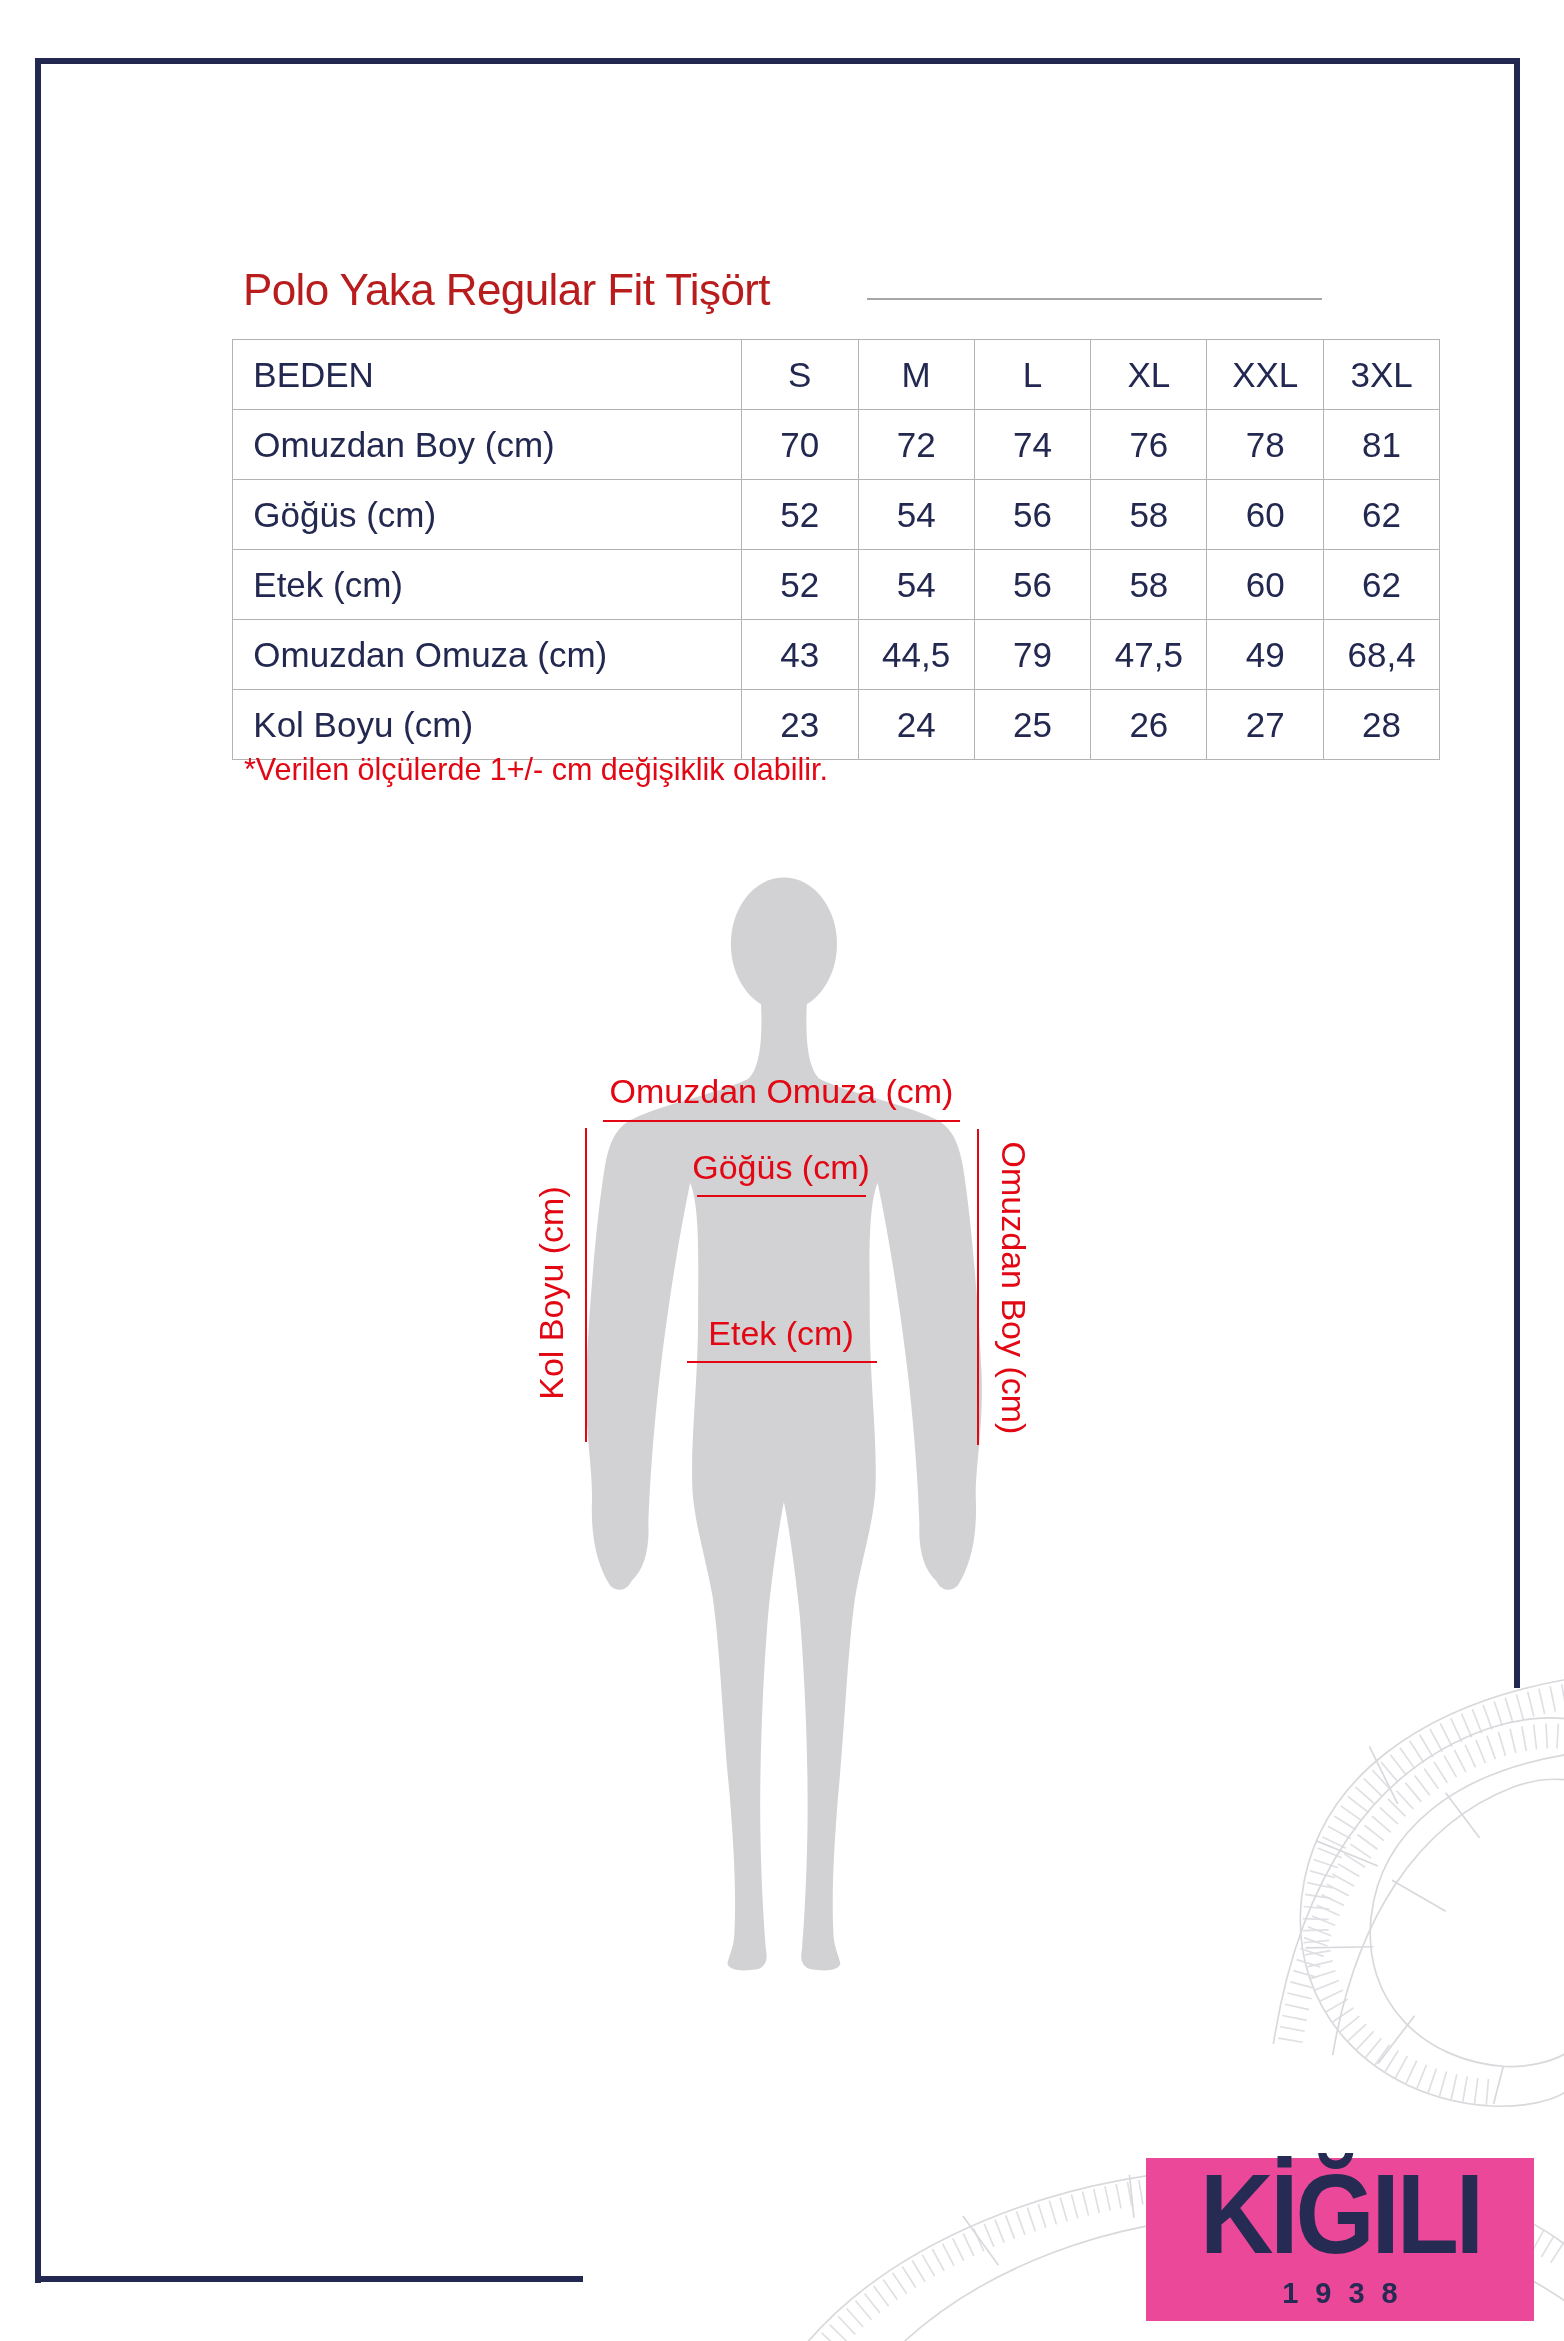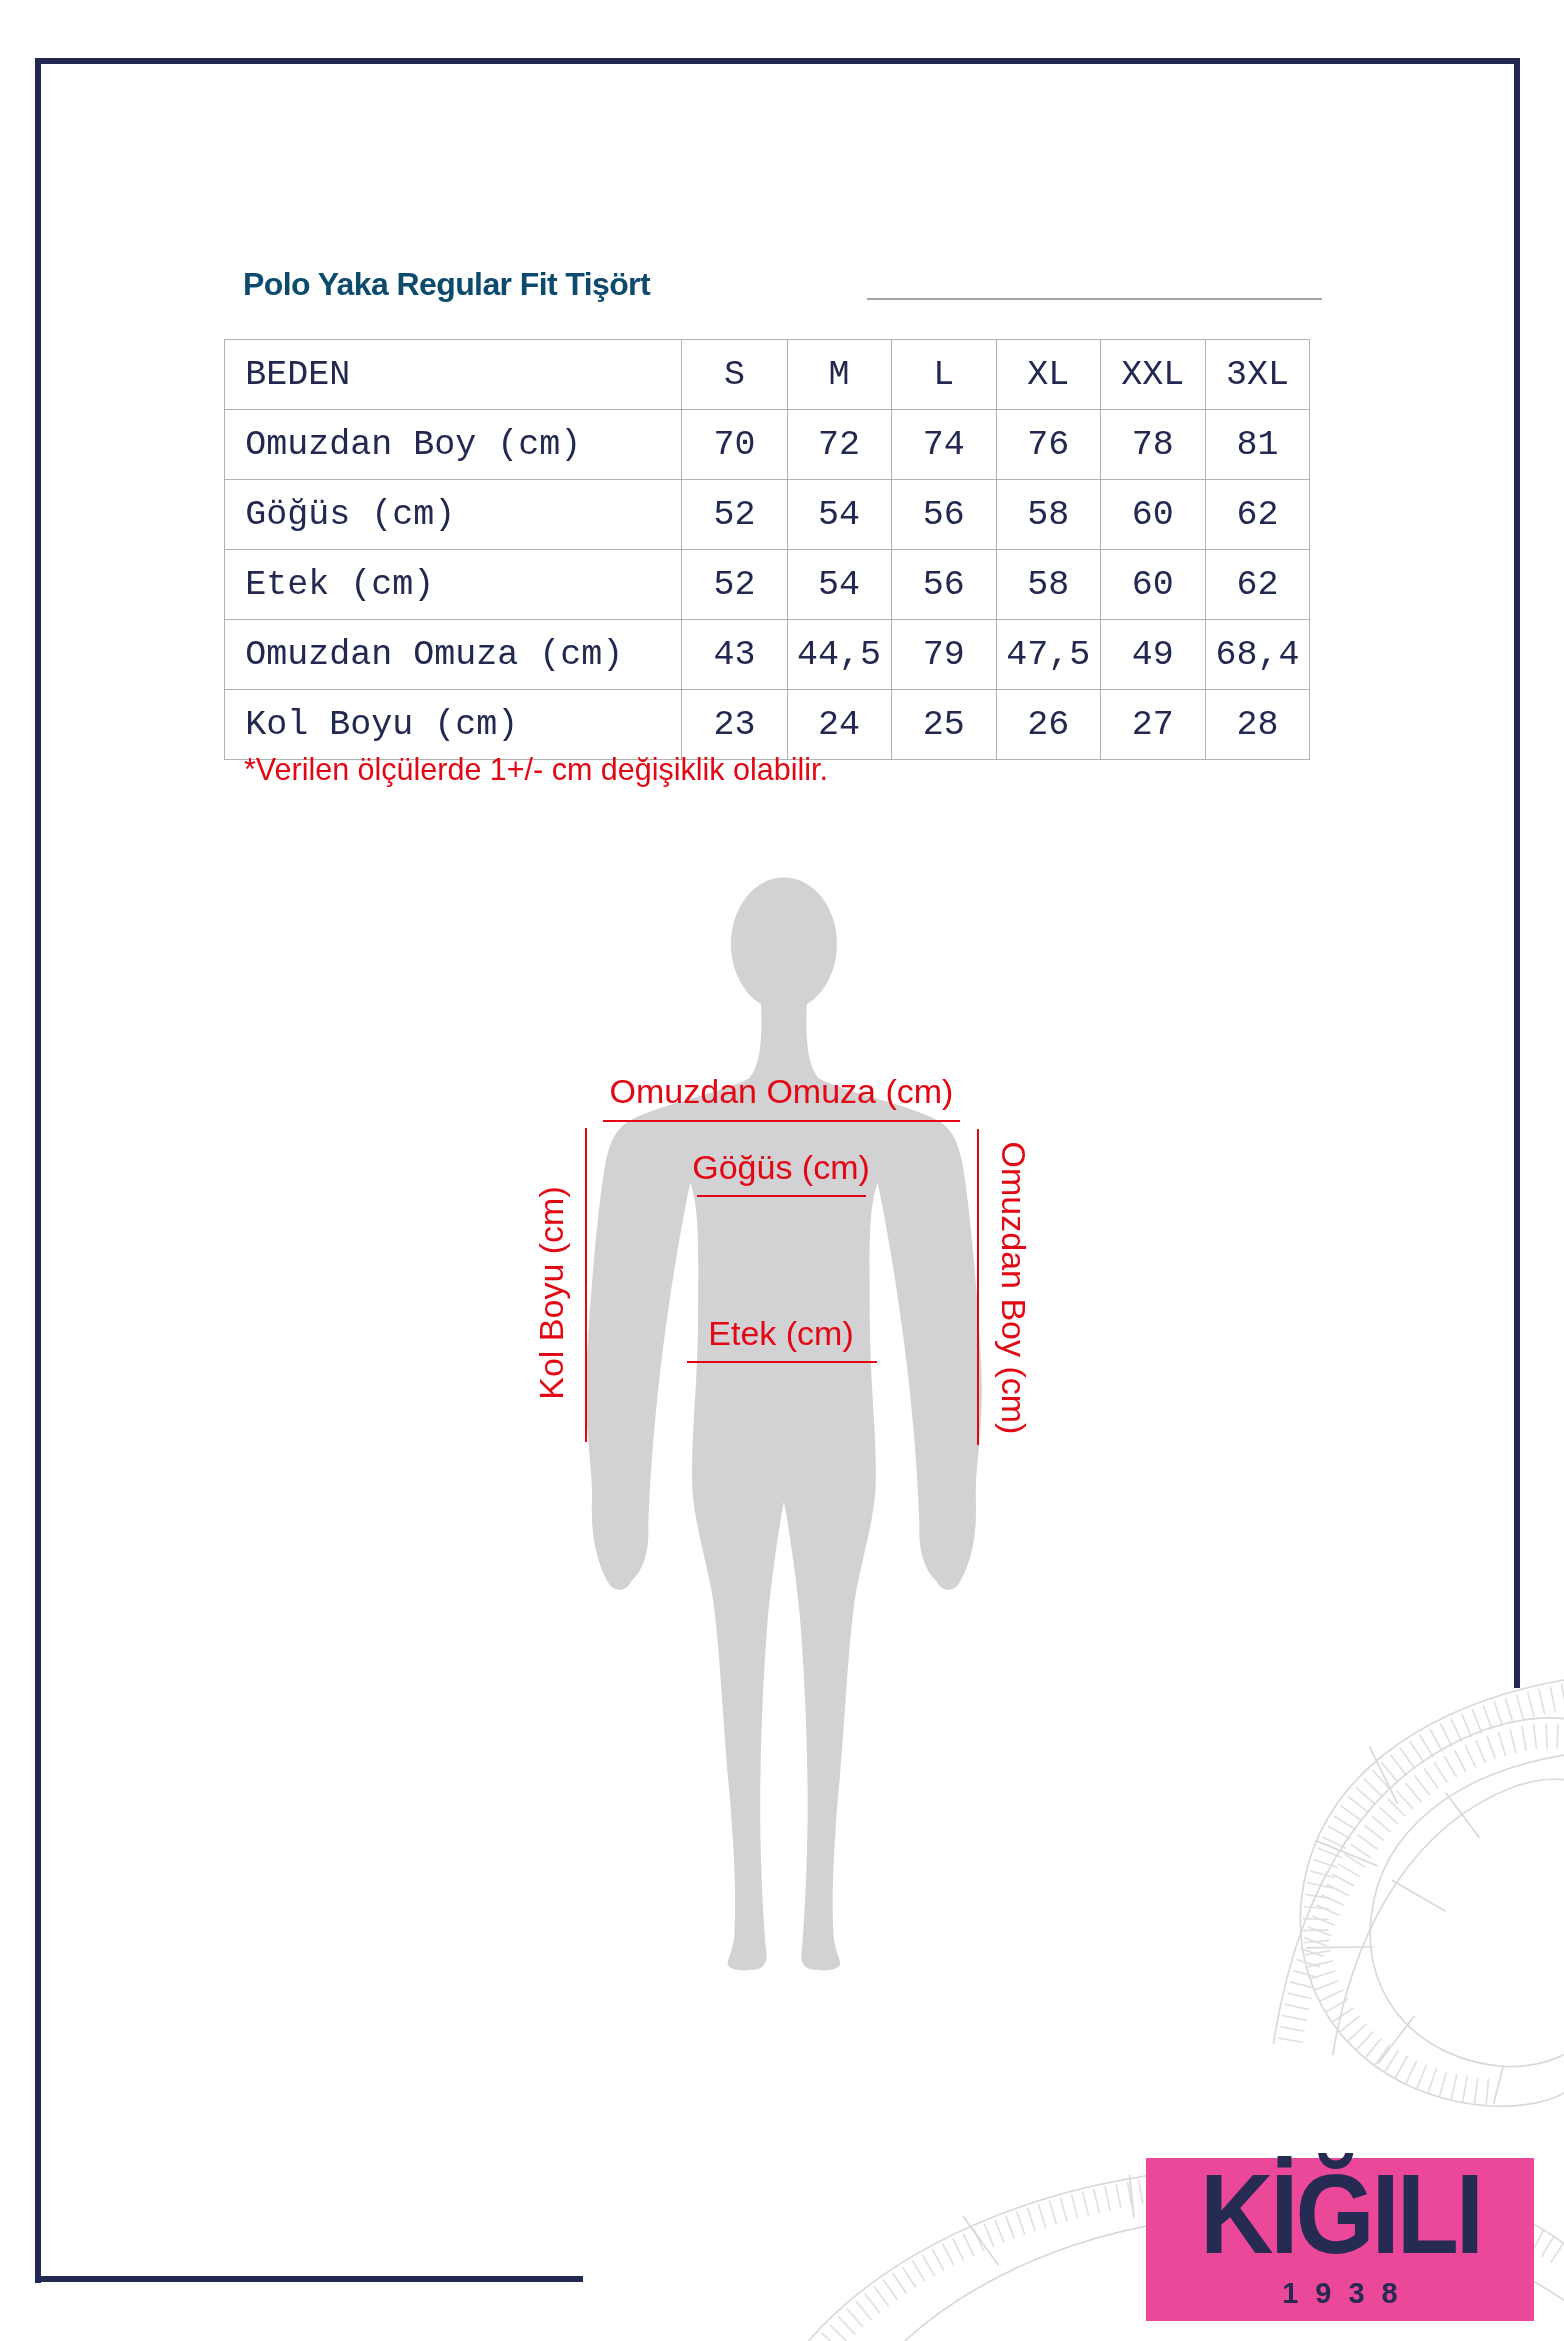--- a/index.html
+++ b/index.html
@@ -9,29 +9,29 @@
   }
   
   .frame{position:absolute;background:#232850;}
   .frame-top{left:35px;top:58px;width:1485px;height:6.2px;}
   .frame-left{left:35px;top:58px;width:6.2px;height:2225px;}
   .frame-right{left:1514px;top:58px;width:6.2px;height:1630px;}
   .frame-bottom{left:35px;top:2276px;width:548px;height:6.2px;}
 
   
   .page-title{
-    position:absolute;left:243px;top:268px;font-size:32px;letter-spacing:-0.6px;
-    font-weight:700;color:#0c4a6e;white-space:nowrap;line-height:1;
+    position:absolute;left:243px;top:268px;font-size:44px;letter-spacing:-0.6px;
+    font-weight:400;color:#b91c1c;white-space:nowrap;line-height:1;
   }
   .title-rule{position:absolute;left:867px;top:298px;width:455px;height:1.7px;background:#a6a6a6;}
 
   
   table.size-table{
-    position:absolute;left:224px;top:339px;width:1086px;
-    border-collapse:collapse;table-layout:fixed;font-family:Liberation Mono, monospace;
+    position:absolute;left:232px;top:339px;width:1208px;
+    border-collapse:collapse;table-layout:fixed;
   }
   table.size-table td{
     border:1.1px solid #b3b3b3;height:67px;font-size:35px;color:#232850;
     vertical-align:middle;overflow:hidden;white-space:nowrap;
   }
   td.cell-label{text-align:left;padding-left:20.3px;}
   td.cell-value{text-align:center;}
 
   
   .note{

